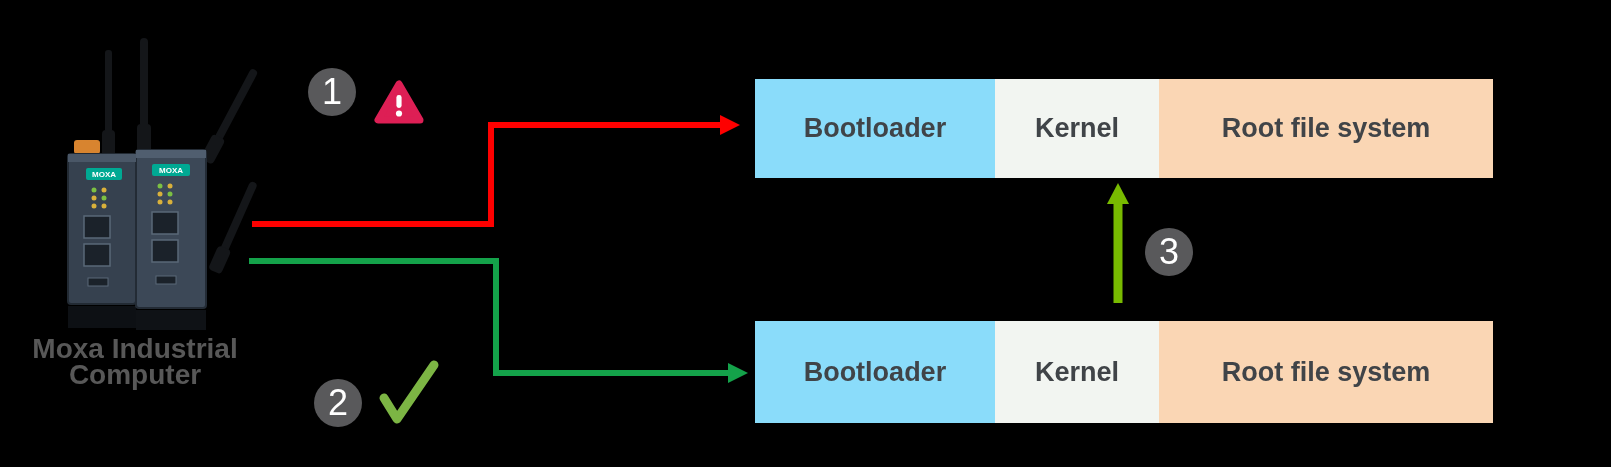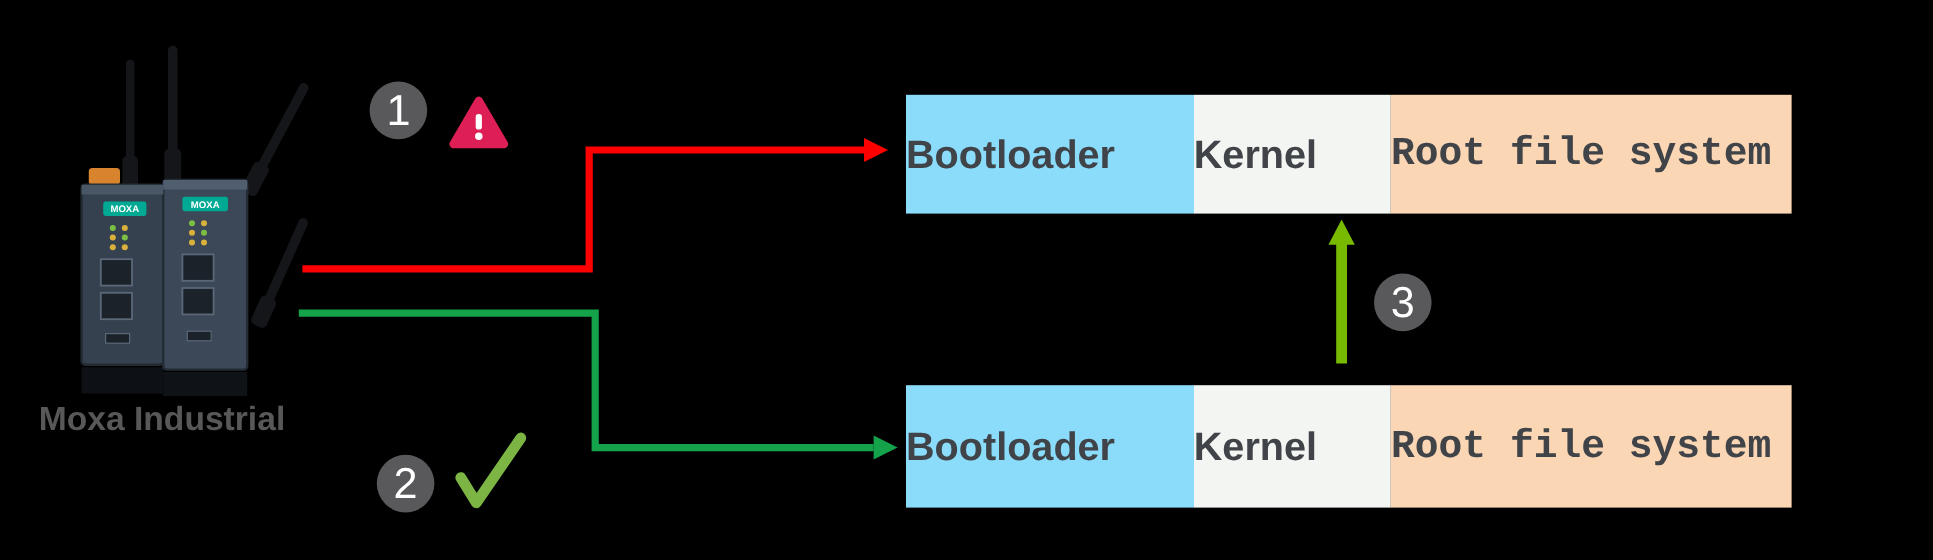--- a/index.html
+++ b/index.html
@@ -4,25 +4,25 @@
 <style>
   html,body{margin:0;padding:0;background:#000;}
   .canvas{
     position:relative;width:1611px;height:467px;background:#000;overflow:hidden;
     font-family:"Liberation Sans",sans-serif;
   }
   
   .membar{position:absolute;left:755px;width:738px;display:flex;}
   .membar.top{top:79px;height:99px;}
   .membar.bottom{top:321px;height:102px;}
-  .seg{display:flex;align-items:center;justify-content:flex-start;
-       font-weight:bold;font-size:33px;color:var(--bar_text,#404448);}
+  .seg{display:flex;align-items:center;justify-content:center;
+       font-weight:bold;font-size:27px;color:var(--bar_text,#404448);}
   .seg-bootloader{width:245px;background:var(--bootloader,#8ADCFA);}
   .seg-kernel{width:168px;background:var(--kernel,#F2F5F1);}
-  .seg-rootfs{width:341px;background:var(--rootfs,#FAD6B4);font-family:Liberation Mono, monospace;}
+  .seg-rootfs{width:341px;background:var(--rootfs,#FAD6B4);}
   
   .step-badge{position:absolute;width:48px;height:48px;border-radius:50%;
     background:var(--step_circle,#59595B);color:#fff;font-size:36px;font-weight:normal;
     display:flex;align-items:center;justify-content:center;line-height:1;}
   .badge-1{left:308px;top:68px;}
   .badge-2{left:314px;top:379px;}
   .badge-3{left:1145px;top:228px;}
   
   .icon{position:absolute;}
   .warn-icon{left:374px;top:80px;}
@@ -99,20 +99,21 @@
     </g>
 
     <g opacity="0.25">
       <rect x="20" y="268" width="68" height="22" fill="#36414F"></rect>
       <rect x="88" y="272" width="70" height="20" fill="#3C4857"></rect>
     </g>
   </svg>
 
   <div class="device-label">
     <div>Moxa Industrial</div>
+    <div>Computer</div>
   </div>
 
   <div class="step-badge badge-1">
     <span>1</span>
   </div>
   <div class="step-badge badge-2">
     <span>2</span>
   </div>
   <div class="step-badge badge-3">
     <span>3</span>

